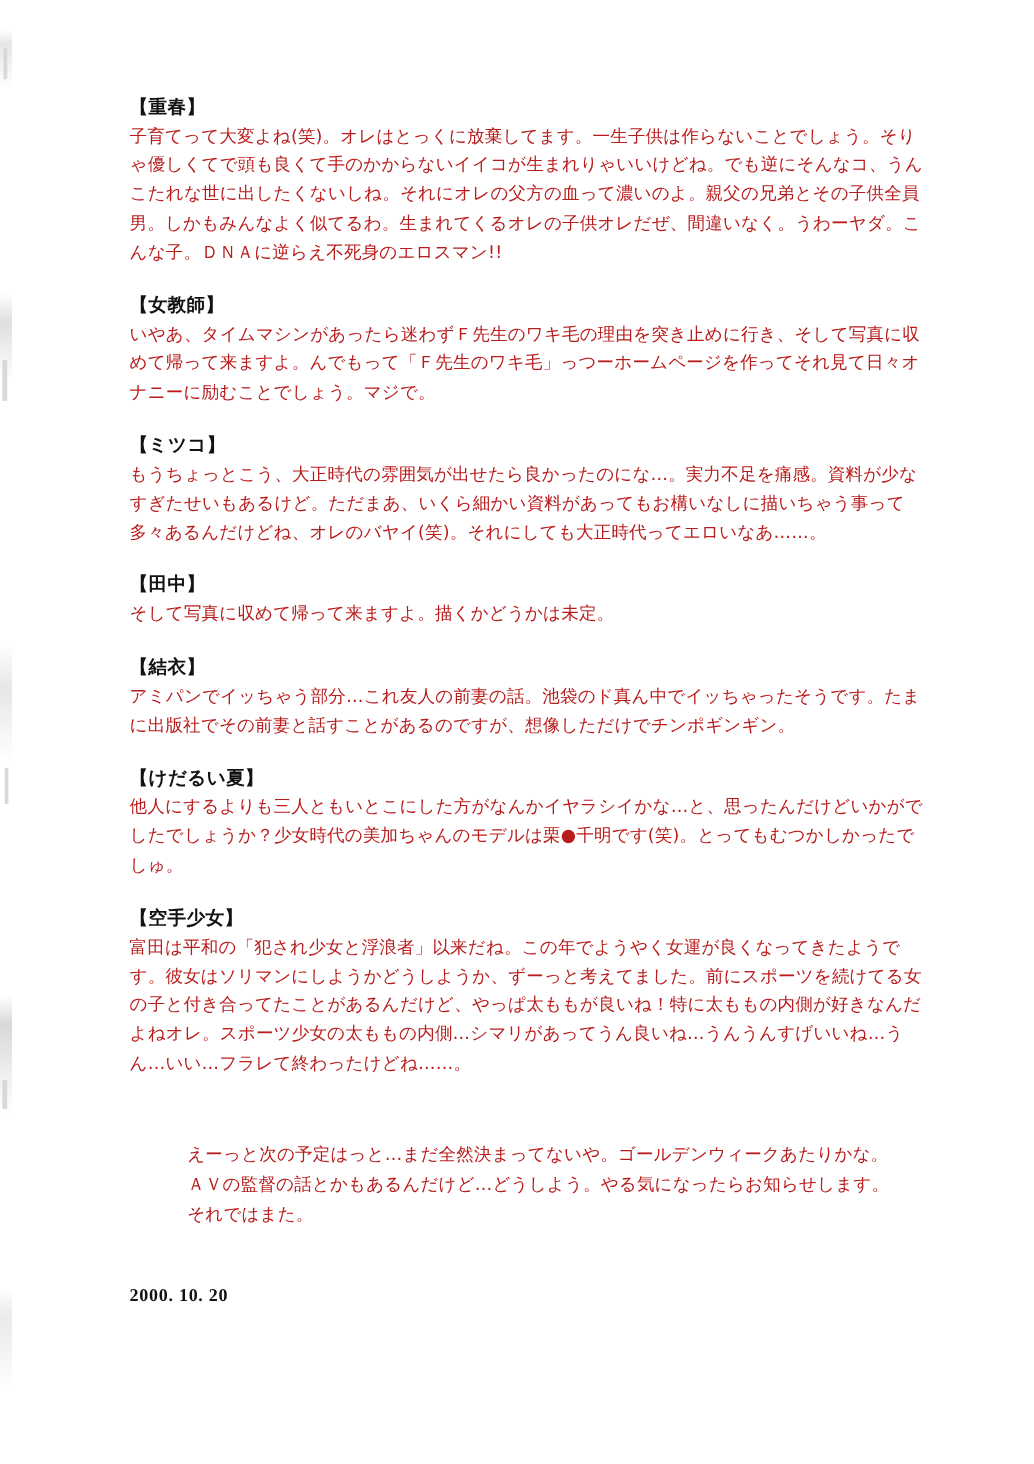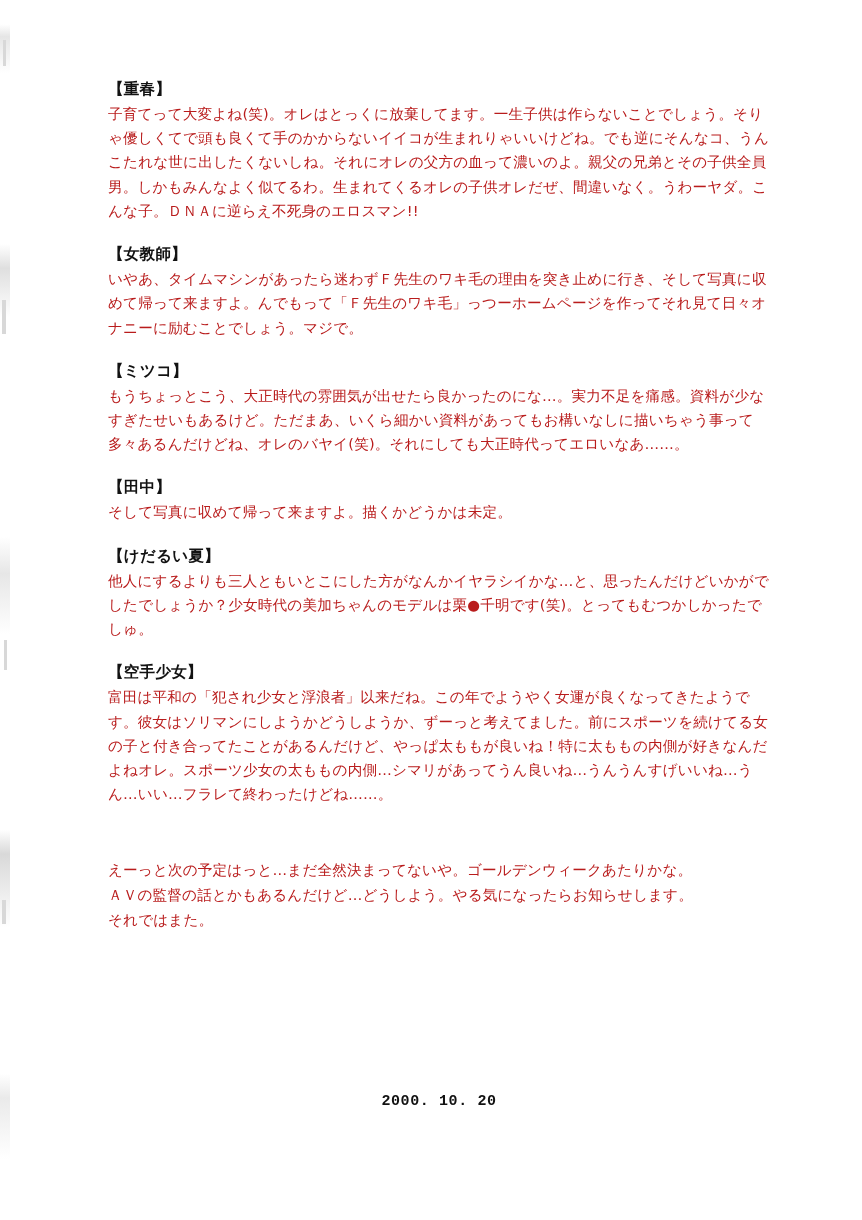--- a/index.html
+++ b/index.html
@@ -65,36 +65,36 @@
     font-size: 14.6px;
     color: #b91c1c;
     line-height: 1.66;
     letter-spacing: 0.15px;
     text-align: left;
     white-space: pre-wrap;
     word-break: break-all;
   }
   .closing {
     margin-top: 52px;
+    margin-left: 48px;
   }
   .closing .body-text {
     line-height: 1.7;
   }
   .date-line {
     position: absolute;
     left: 108px;
     top: 1072px;
     width: 662px;
-    text-align: center;
+    text-align: left;
     font-size: 15px;
     font-weight: bold;
     color: #111111;
     letter-spacing: 0.6px;
-    font-family: Liberation Mono, monospace;
-    margin-top: 21px;
+    font-family: Liberation Serif, serif;
   }
 </style>
 </head>
 <body>
 
 <div class="page">
 
   <div class="scan-edge"></div>
   <div class="scan-speck" style="left:3px; top:40px; width:3px; height:26px;"></div>
   <div class="scan-speck" style="left:2px; top:300px; width:4px; height:34px;"></div>
@@ -117,20 +117,24 @@
       <div class="heading">【ミツコ】</div>
       <div class="body-text">もうちょっとこう、大正時代の雰囲気が出せたら良かったのにな…。実力不足を痛感。資料が少なすぎたせいもあるけど。ただまあ、いくら細かい資料があってもお構いなしに描いちゃう事って多々あるんだけどね、オレのバヤイ(笑)。それにしても大正時代ってエロいなあ……。</div>
     </div>
 
     <div class="block">
       <div class="heading">【田中】</div>
       <div class="body-text">そして写真に収めて帰って来ますよ。描くかどうかは未定。</div>
     </div>
 
 
+    <div class="block">
+      <div class="heading">【結衣】</div>
+      <div class="body-text">アミパンでイッちゃう部分…これ友人の前妻の話。池袋のド真ん中でイッちゃったそうです。たまに出版社でその前妻と話すことがあるのですが、想像しただけでチンポギンギン。</div>
+    </div>
 
     <div class="block">
       <div class="heading">【けだるい夏】</div>
       <div class="body-text">他人にするよりも三人ともいとこにした方がなんかイヤラシイかな…と、思ったんだけどいかがでしたでしょうか？少女時代の美加ちゃんのモデルは栗●千明です(笑)。とってもむつかしかったでしゅ。</div>
     </div>
 
     <div class="block">
       <div class="heading">【空手少女】</div>
       <div class="body-text">富田は平和の「犯され少女と浮浪者」以来だね。この年でようやく女運が良くなってきたようです。彼女はソリマンにしようかどうしようか、ずーっと考えてました。前にスポーツを続けてる女の子と付き合ってたことがあるんだけど、やっぱ太ももが良いね！特に太ももの内側が好きなんだよねオレ。スポーツ少女の太ももの内側…シマリがあってうん良いね…うんうんすげいいね…うん…いい…フラレて終わったけどね……。</div>
     </div>

